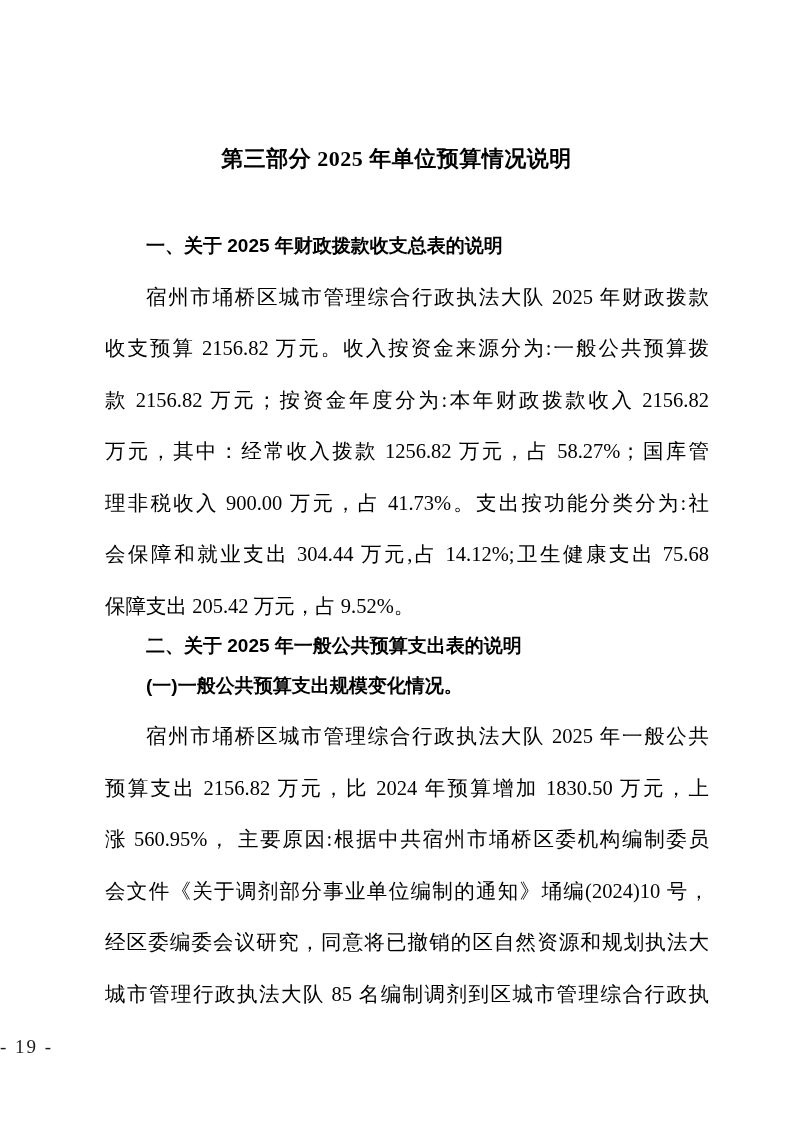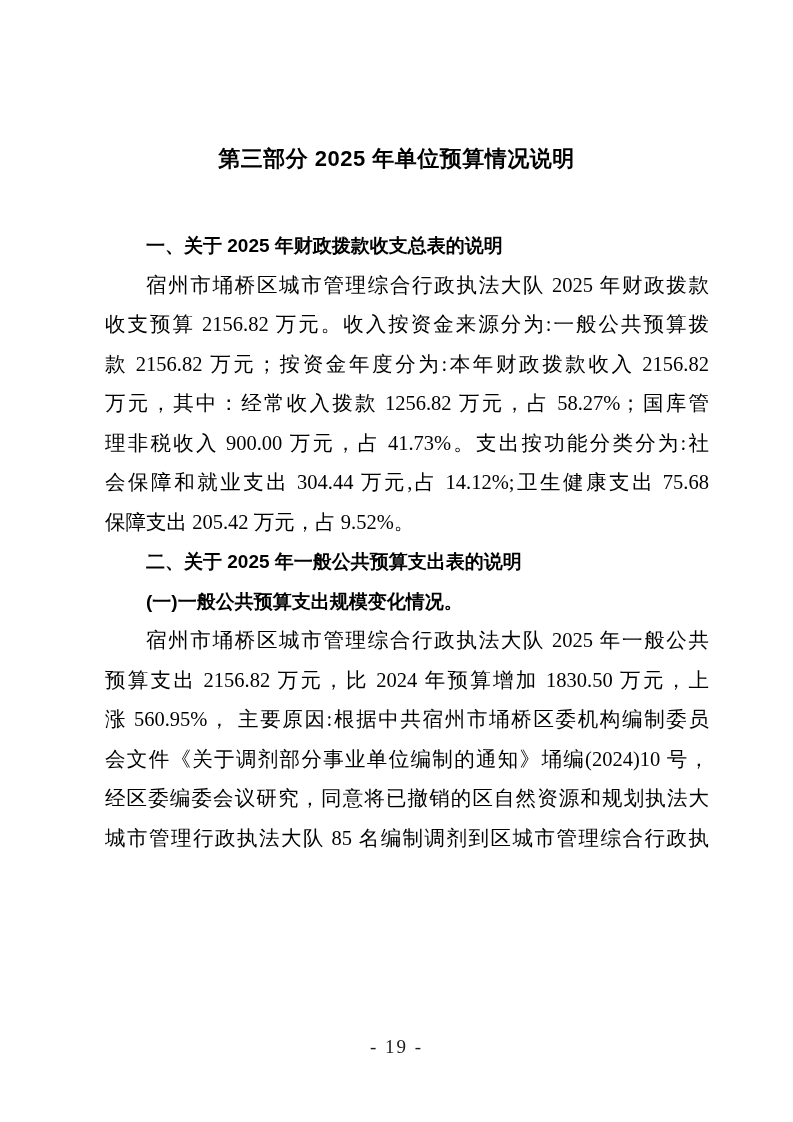--- a/index.html
+++ b/index.html
@@ -14,21 +14,21 @@
     background: #ffffff;
     overflow: hidden;
     color: #000;
   }
   .doc-title {
     position: absolute;
     top: 144px;
     left: 0;
     width: 100%;
     text-align: center;
-    font-family: Liberation Sans, sans-serif;
+    font-family: Liberation Serif, serif;
     font-weight: 700;
     font-size: 22px;
     letter-spacing: 0.5px;
     color: #000;
   }
   .text-col {
     position: absolute;
     left: 105px;
     top: 226px;
     width: 604px;
@@ -36,20 +36,21 @@
     font-size: 20.5px;
     line-height: 39.5px;
     color: #000;
   }
   .line {
     height: 39.5px;
     text-align: justify;
     text-align-last: justify;
     white-space: nowrap;
     overflow: visible;
+    margin-top: 12px;
   }
   .line.first-line {
     padding-left: 41px;
     box-sizing: border-box;
   }
   .line.para-end {
     text-align: left;
     text-align-last: left;
   }
   .heading {
@@ -61,21 +62,20 @@
     font-size: 19px;
     text-align: left;
     text-align-last: left;
     white-space: nowrap;
   }
   .page-number {
     position: absolute;
     top: 1036px;
     left: 0;
     width: 100%;
-    text-align: center;
     font-family: "Liberation Serif", "DejaVu Serif", serif;
     font-size: 19px;
     letter-spacing: 2px;
     color: #1a1a1a;
   }
 </style>
 </head>
 <body>
 
 <div class="page">

